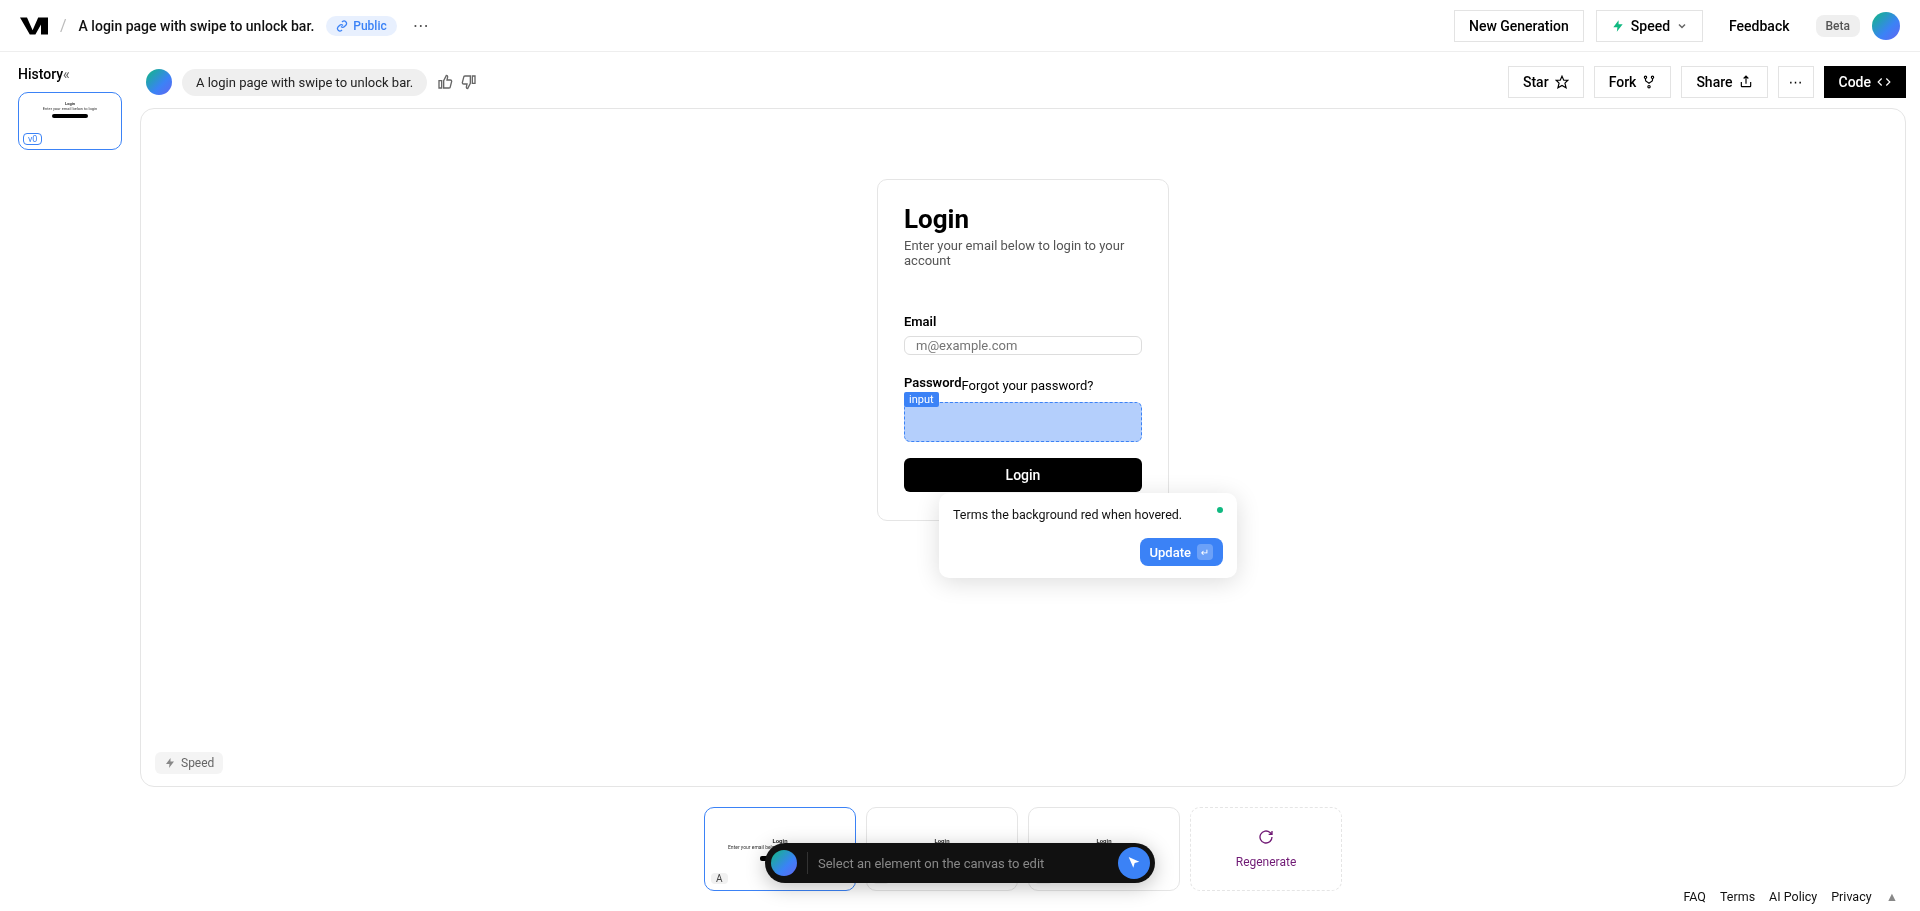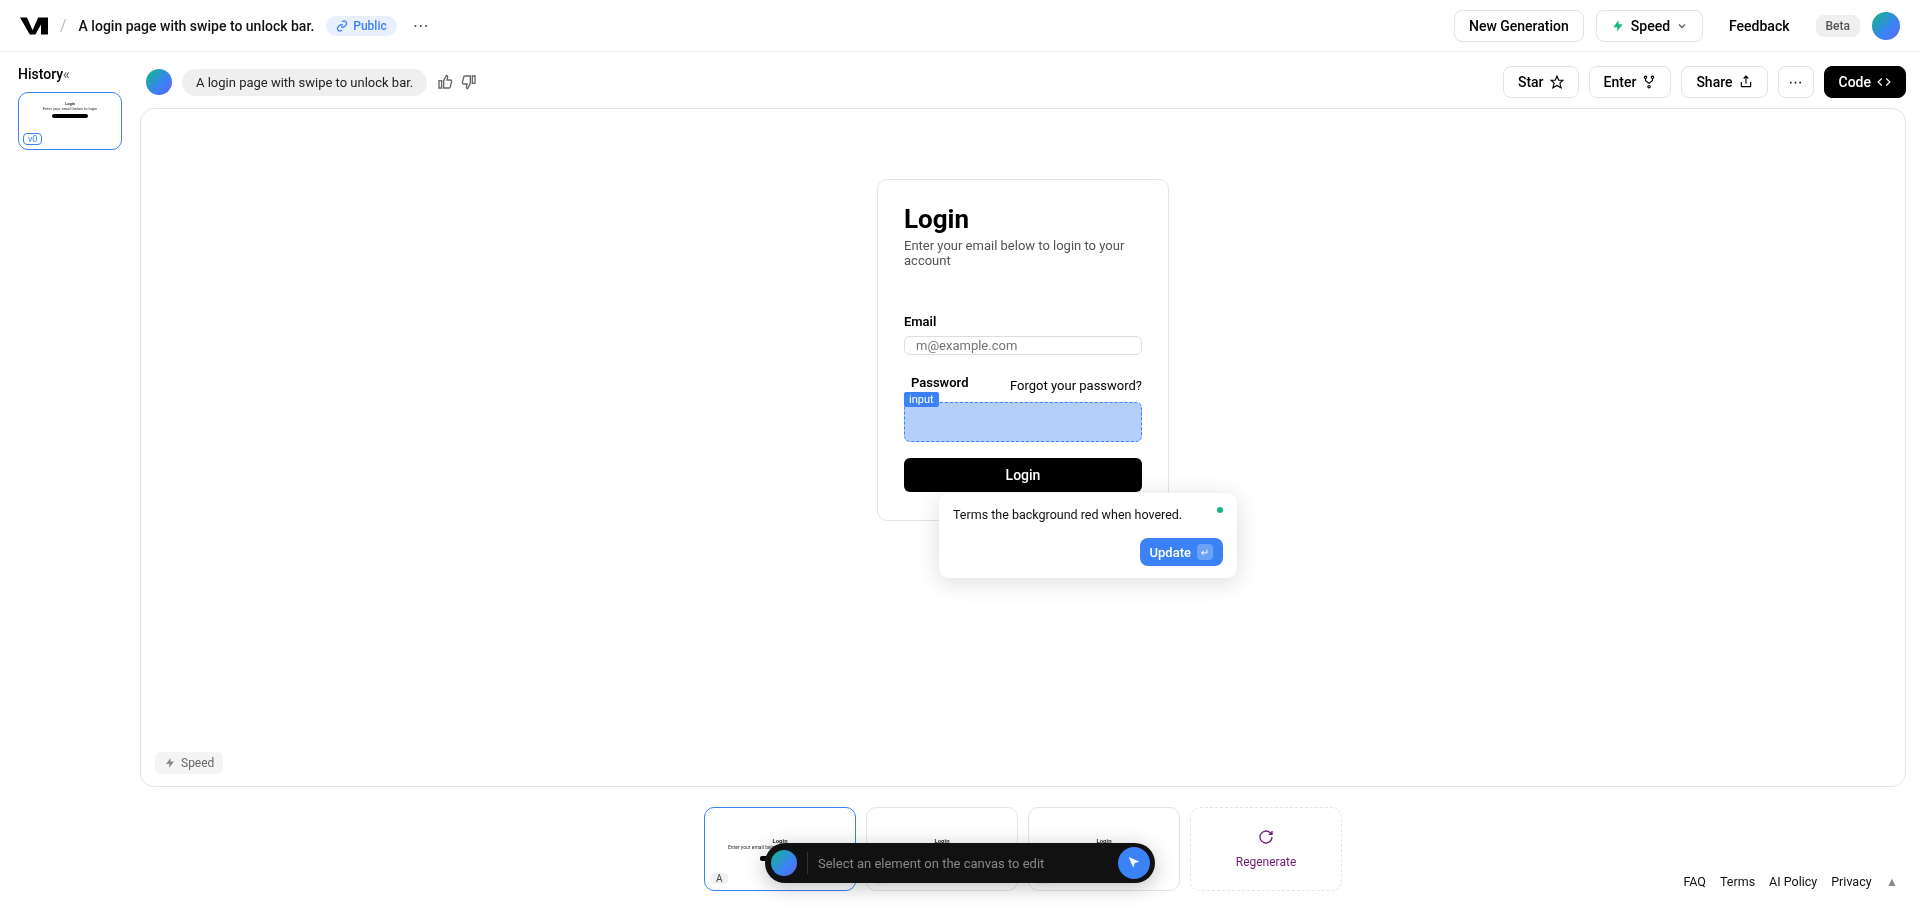--- a/index.html
+++ b/index.html
@@ -10,21 +10,21 @@
 .logo path { fill:#000; }
 
 
 .header { height:52px; display:flex; align-items:center; padding:0 20px; border-bottom:1px solid #eee; gap:12px; }
 .slash { color:#bbb; }
 .breadcrumb { font-size:14px; font-weight:500; color:#111; }
 .badge-public { display:inline-flex; align-items:center; gap:5px; background:#e8f0fe; color:#3b82f6; font-size:12px; font-weight:500; padding:3px 10px; border-radius:16px; }
 .badge-public svg { width:12px;height:12px; }
 .icon-more { width:24px; height:24px; display:flex; align-items:center; justify-content:center; border-radius:4px; cursor:pointer; color:#555; }
 .spacer { flex:1; }
-.btn { font-size:14px; font-weight:500; padding:7px 14px; border-radius:8px; border:1px solid #e3e3e3; background:#fff; cursor:pointer; display:inline-flex; align-items:center; gap:6px; }
+.btn { font-size:14px; font-weight:500; padding:7px 14px; border-radius:0; border:1px solid #e3e3e3; background:#fff; cursor:pointer; display:inline-flex; align-items:center; gap:6px; }
 .btn.plain { border:none; }
 .btn.speed svg { color:#10b981; }
 .badge-beta { background:#efefef; color:#555; font-size:12px; font-weight:500; padding:4px 10px; border-radius:8px; }
 .avatar { width:28px; height:28px; border-radius:50%; background:linear-gradient(135deg,#10b981 0%,#3b82f6 60%,#6366f1 100%); }
 
 
 .layout { display:flex; height:calc(100% - 52px); }
 .sidebar { width:140px; padding:14px 18px; flex-shrink:0; }
 .sidebar-head { display:flex; align-items:center; justify-content:flex-start; margin-bottom:10px; }
 .sidebar-head span { font-size:14px; font-weight:500; }
@@ -45,21 +45,21 @@
 .btn-icon svg { width:14px; height:14px; }
 .btn-dark { background:#000; color:#fff; border-color:#000; }
 .btn-more { width:36px; padding:7px 0; justify-content:center; }
 
 .canvas { flex:1; border:1px solid #e5e5e5; border-radius:14px; background:#fff; position:relative; display:flex; align-items:flex-start; justify-content:center; padding-top:70px; overflow:visible; }
 .login-card { width:292px; border:1px solid #e5e5e5; border-radius:10px; padding:24px 26px 28px; background:#fff; }
 .login-card h1 { font-size:26px; font-weight:700; margin-bottom:4px; }
 .login-card .sub { font-size:13px; color:#555; margin-bottom:46px; }
 .login-card label { font-size:13px; font-weight:600; display:block; margin-bottom:6px; }
 .login-card input { width:100%; padding:1px 11px; border:1px solid #ddd; border-radius:6px; font-size:13px; color:#666; margin-bottom:20px; }
-.pw-row { display:flex; justify-content:space-between; align-items:center;margin-left:7px; }
+.pw-row { display:flex; align-items:center; }
 .pw-row a { font-size:13px; color:#000; }
 .pw-input-wrap { position:relative; margin-top:6px; }
 .pw-selected { border:1.5px dashed #3b82f6; background:#b4cffc; border-radius:6px; height:40px; width:100%; }
 .pw-tag { position:absolute; top:-10px; left:0; background:#3b82f6; color:#fff; font-size:11px; padding:1px 5px; border-radius:2px; }
 .login-btn { margin-top:16px; width:100%; height:34px; border-radius:6px; background:#000; color:#fff; border:none; font-size:14px; font-weight:500; }
 
 .speed-tag { position:absolute; bottom:12px; left:14px; display:inline-flex; align-items:center; gap:5px; font-size:12px; color:#666; background:#f4f4f4; padding:4px 9px; border-radius:6px; }
 
 
 .popover { position:absolute; left:798px; top:384px; width:298px; background:#fff; border-radius:10px; box-shadow:0 4px 24px rgba(0,0,0,.14); padding:14px 14px 12px; z-index:50; }
@@ -81,21 +81,21 @@
 
 
 .bottombar { position:absolute; left:50%; transform:translateX(-50%); bottom:28px; width:390px; height:40px; background:#111; border-radius:22px; display:flex; align-items:center; padding:0 5px; gap:10px; box-shadow:0 4px 20px rgba(0,0,0,.25); }
 .bottombar .avatar-sm { margin-left:1px; }
 .bottombar .sep { width:1px; height:22px; background:#333; }
 .bottombar .placeholder { flex:1; color:#888; font-size:13px; }
 .bottombar .cursor-btn { width:32px; height:32px; border-radius:50%; background:#3b82f6; display:flex; align-items:center; justify-content:center; }
 .bottombar .cursor-btn svg { width:16px; height:16px; color:#fff; }
 
 
-.footer { position:absolute; bottom:22px; right:22px; display:flex; gap:14px; font-size:12.5px; color:#111; align-items:center; }
+.footer { position:absolute; bottom:7px; right:22px; display:flex; gap:14px; font-size:12.5px; color:#111; align-items:center; }
 .footer a { color:#111; cursor:pointer; }
 .footer .warn { color:#888; }
 </style>
 </head>
 <body>
 
 <div class="header">
   <svg class="logo" viewBox="0 0 40 24">
       <path d="M0 0 L10 0 L18 18 L26 0 L40 0 L40 24 L30 24 L30 10 L22 24 L14 24 Z"></path>
     </svg>
@@ -155,21 +155,21 @@
           </svg>
       </div>
       <span class="spacer"></span>
       <button class="btn btn-icon">
           <span>Star</span>
           <svg viewBox="0 0 24 24" fill="none" stroke="currentColor" stroke-width="2">
             <path d="M12 2l3 7h7l-5 5 2 8-7-4-7 4 2-8-5-5h7z"></path>
           </svg>
         </button>
       <button class="btn btn-icon">
-          <span>Enter</span>
+          <span>Fork</span>
           <svg viewBox="0 0 24 24" fill="none" stroke="currentColor" stroke-width="2">
             <circle cx="6" cy="4" r="2"></circle>
             <circle cx="18" cy="4" r="2"></circle>
             <circle cx="12" cy="20" r="2"></circle>
             <path d="M6 6v3c0 3 6 3 6 6m6-9v3c0 3-6 3-6 6"></path>
           </svg>
         </button>
       <button class="btn btn-icon">
           <span>Share</span>
           <svg viewBox="0 0 24 24" fill="none" stroke="currentColor" stroke-width="2">

